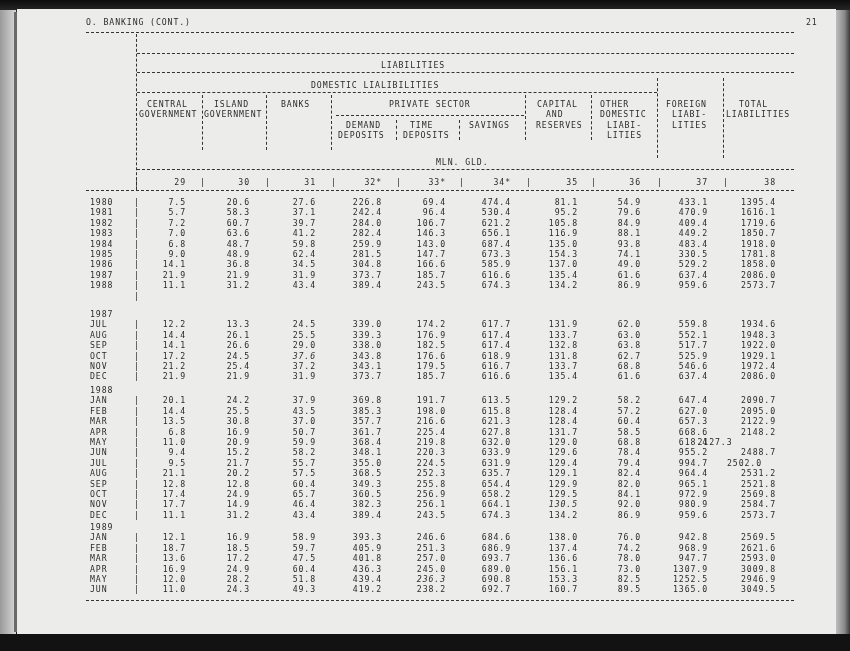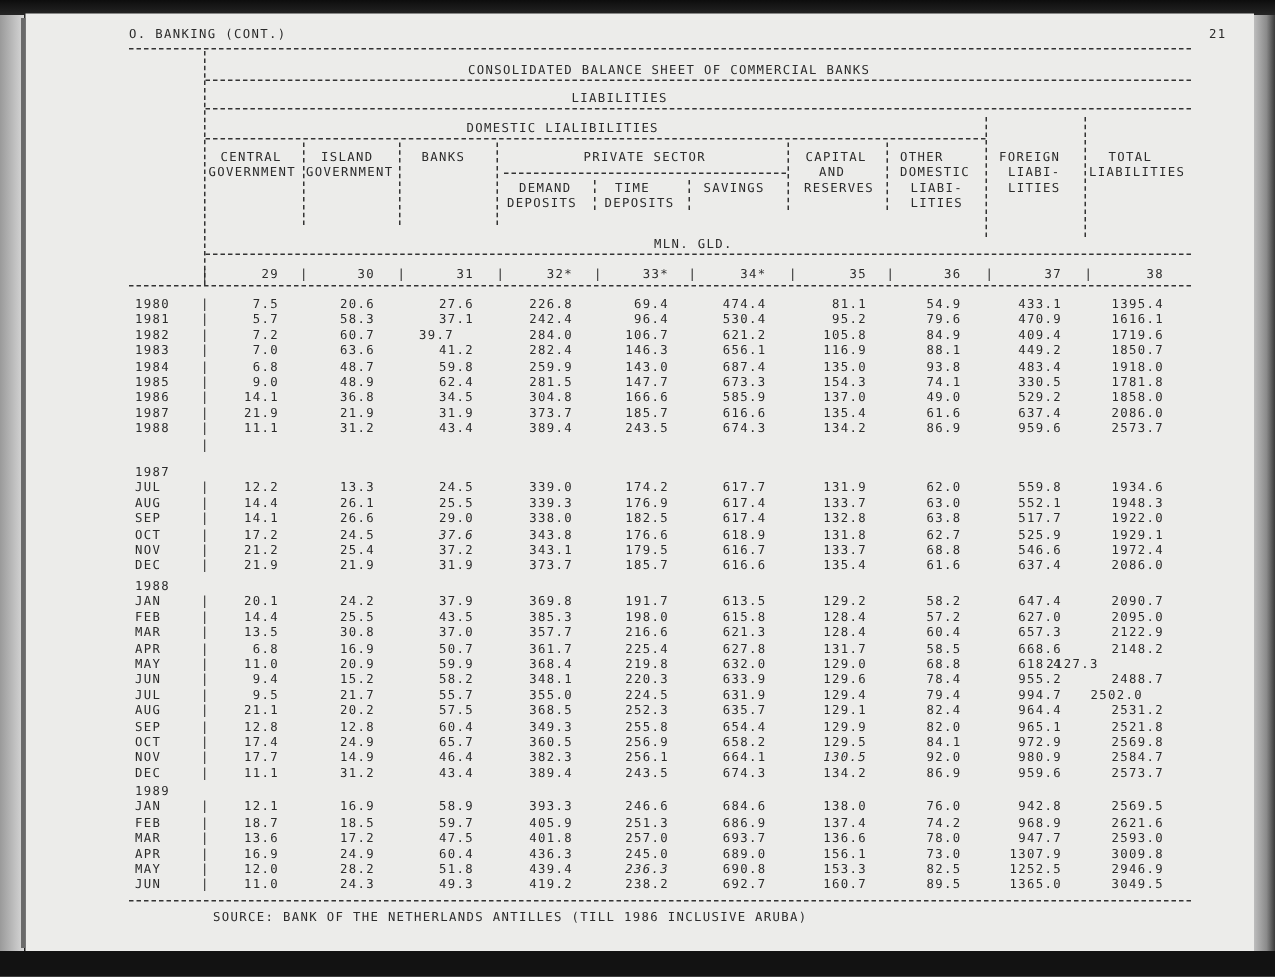--- a/index.html
+++ b/index.html
@@ -30,21 +30,20 @@
 <div class="bottom-dark"></div>
 
 <div class="content" id="content">
 
   <div class="t" style="left:86px; top:17px;">O. BANKING (CONT.)</div>
   <div class="t" style="left:806px; top:17px;">21</div>
   <div class="dash" style="left:86px; width:708px; top:32px;"></div>
 
   <div class="vbar" style="left:136px; top:34px; height:156px;"></div>
 
-  <div class="t" style="left:312px; top:41px;">CONSOLIDATED BALANCE SHEET OF COMMERCIAL BANKS</div>
   <div class="dash" style="left:137px; width:657px; top:53px;"></div>
   <div class="t" style="left:381px; top:60px;">LIABILITIES</div>
   <div class="dash" style="left:137px; width:657px; top:72px;"></div>
   <div class="t" style="left:311px; top:80px;">DOMESTIC LIALIBILITIES</div>
   <div class="dash" style="left:137px; width:520px; top:92px;"></div>
 
   <div class="vbar" style="left:202px; top:95px; height:55px;"></div>
   <div class="vbar" style="left:266px; top:95px; height:55px;"></div>
   <div class="vbar" style="left:331px; top:95px; height:55px;"></div>
   <div class="vbar" style="left:525px; top:95px; height:45px;"></div>
@@ -139,21 +138,21 @@
         <div class="num" style="left: 528px; width: 50px; top: 0px;">95.2</div>
         <div class="num" style="left: 591px; width: 50px; top: 0px;">79.6</div>
         <div class="num" style="left: 658px; width: 50px; top: 0px;">470.9</div>
         <div class="num" style="left: 726px; width: 50px; top: 0px;">1616.1</div>
       </div>
       <div class="row" style="top: 217.8px;">
         <div class="t" style="left: 90px; top: 0px;">1982</div>
         <div class="sep" style="left: 134px; top: 0px;">|</div>
         <div class="num" style="left: 136px; width: 50px; top: 0px;">7.2</div>
         <div class="num" style="left: 200px; width: 50px; top: 0px;">60.7</div>
-        <div class="num" style="left: 266px; width: 50px; top: 0px; text-align: center;">39.7</div>
+        <div class="num" style="left: 266px; width: 50px; top: 0px;">39.7</div>
         <div class="num" style="left: 332px; width: 50px; top: 0px;">284.0</div>
         <div class="num" style="left: 396px; width: 50px; top: 0px;">106.7</div>
         <div class="num" style="left: 461px; width: 50px; top: 0px;">621.2</div>
         <div class="num" style="left: 528px; width: 50px; top: 0px;">105.8</div>
         <div class="num" style="left: 591px; width: 50px; top: 0px;">84.9</div>
         <div class="num" style="left: 658px; width: 50px; top: 0px;">409.4</div>
         <div class="num" style="left: 726px; width: 50px; top: 0px;">1719.6</div>
       </div>
       <div class="row" style="top: 228.2px;">
         <div class="t" style="left: 90px; top: 0px;">1983</div>
@@ -581,14 +580,13 @@
         <div class="num" style="left: 396px; width: 50px; top: 0px;">238.2</div>
         <div class="num" style="left: 461px; width: 50px; top: 0px;">692.7</div>
         <div class="num" style="left: 528px; width: 50px; top: 0px;">160.7</div>
         <div class="num" style="left: 591px; width: 50px; top: 0px;">89.5</div>
         <div class="num" style="left: 658px; width: 50px; top: 0px;">1365.0</div>
         <div class="num" style="left: 726px; width: 50px; top: 0px;">3049.5</div>
       </div>
     </div>
 
   <div class="dash" style="left:86px; width:708px; top:600px;"></div>
-  <div class="t" style="left:142px; top:606px;">SOURCE: BANK OF THE NETHERLANDS ANTILLES (TILL 1986 INCLUSIVE ARUBA)</div>
 </div>
 
 </body></html>

